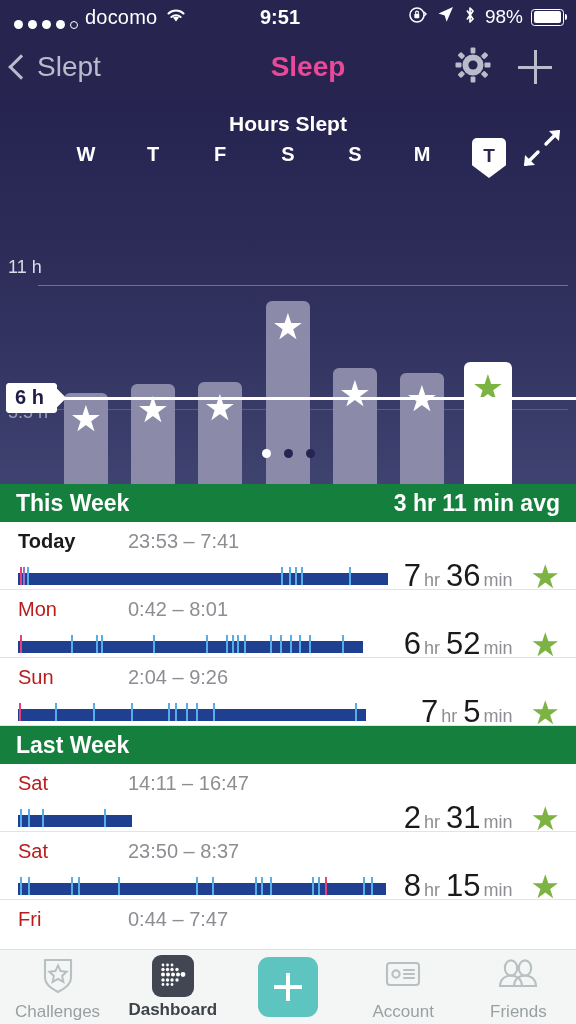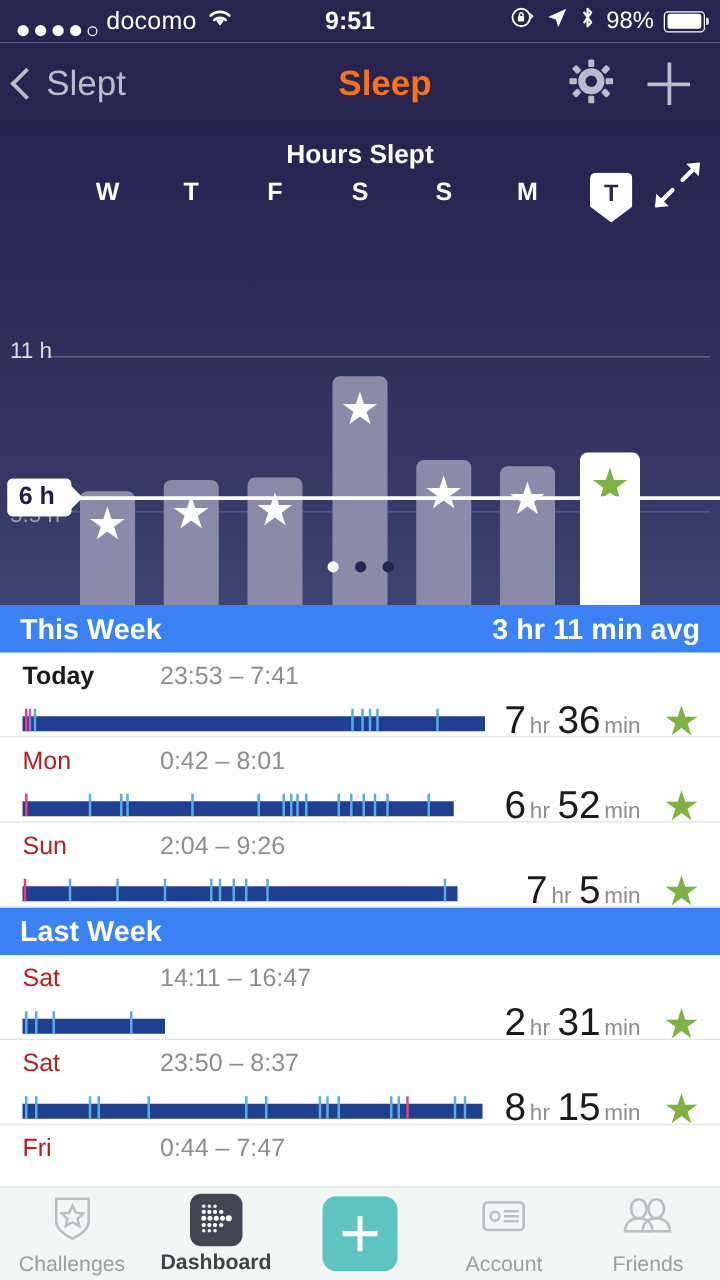--- a/index.html
+++ b/index.html
@@ -29,21 +29,21 @@
   .batt i{position:absolute;left:1.5px;top:1.5px;bottom:1.5px;width:90%;background:#fff;border-radius:2px;display:block;}
 
   
   .navbar{
     position:relative;height:66px;background:#272450;
     display:flex;align-items:center;color:#c9c8d6;
   }
   .nav-back{display:flex;align-items:center;gap:7px;padding-left:12px;cursor:pointer;}
   .chev{display:inline-block;width:15px;height:15px;border-left:3.4px solid #bcbbcb;border-bottom:3.4px solid #bcbbcb;transform:rotate(45deg);}
   .nav-back-label{font-size:28px;color:#bcbbcb;}
-  .nav-title{position:absolute;left:0;right:0;text-align:center;color:#f97316;font-size:28px;font-weight:bold;pointer-events:none;padding-left:40px;}
+  .nav-title{position:absolute;left:0;right:0;text-align:center;color:#ec4899;font-size:28px;font-weight:bold;pointer-events:none;padding-left:40px;}
   .nav-right{margin-left:auto;display:flex;align-items:center;gap:26px;padding-right:24px;}
   .plus-icon{position:relative;width:34px;height:34px;cursor:pointer;}
   .plus-icon:before,.plus-icon:after{content:"";position:absolute;background:#bcbbcb;}
   .plus-icon:before{left:0;right:0;top:50%;height:3px;margin-top:-1.5px;}
   .plus-icon:after{top:0;bottom:0;left:50%;width:3px;margin-left:-1.5px;}
 
   
   .chart{
     position:relative;height:384px;
     background:linear-gradient(180deg,#262350 0%,#2c2b57 35%,#343563 68%,#3f4370 100%);
@@ -92,21 +92,21 @@
   .bar.today{background:#ffffff;}
   .bar .star{margin-top:8px;font-size:36px;line-height:1;color:#fff;}
   .bar.today .star{color:#7cb342;}
   .pagedots{position:absolute;left:0;right:0;bottom:26px;display:flex;justify-content:center;gap:13px;}
   .pd{width:9px;height:9px;border-radius:50%;background:#262450;}
   .pd.on{background:#fff;}
 
   
   .listwrap{position:absolute;left:0;right:0;top:484px;bottom:74px;background:#fff;overflow:hidden;}
   .section-head{
-    height:38px;background:#3b82f6;color:#fff;
+    height:38px;background:#15803d;color:#fff;
     display:flex;align-items:center;justify-content:space-between;
     padding:0 16px;font-size:23px;font-weight:bold;
   }
   .row{padding:8px 16px 6px 18px;border-bottom:1px solid #e3e3e6;position:relative;height:68px;box-sizing:border-box;}
   .row-top{display:flex;align-items:baseline;}
   .row-day{font-size:20px;color:#b91c1c;width:110px;}
   .row-day.today{color:#1a1a1a;font-weight:bold;}
   .row-time{font-size:20px;color:#8d8d93;}
   .row-body{display:flex;align-items:center;margin-top:5px;}
   .hypno{position:relative;height:18px;flex:0 0 auto;}
@@ -235,21 +235,21 @@
         <path d="M40 4l-1 11-10-10z" fill="#fff"></path>
         <path d="M4 40l1-11 10 10z" fill="#fff"></path>
       </svg>
     </span>
 
     <div class="plot">
 
       <div class="gridline" style="top:105px"></div>
       <div class="gridline faint" style="top:229px"></div>
 
-      <span class="axis-lbl" style="left:8px;top:101px">11 h</span>
+      <span class="axis-lbl" style="left:8px;top:87px">11 h</span>
       <span class="axis-lbl l55" style="top:232px">5.5 h</span>
 
       <div class="bar" style="left:64px;top:213px;width:44px;height:139px">
           <span class="star">★</span>
         </div>
       <div class="bar" style="left:131px;top:204px;width:44px;height:148px">
           <span class="star">★</span>
         </div>
       <div class="bar" style="left:198px;top:202px;width:44px;height:150px">
           <span class="star">★</span>

